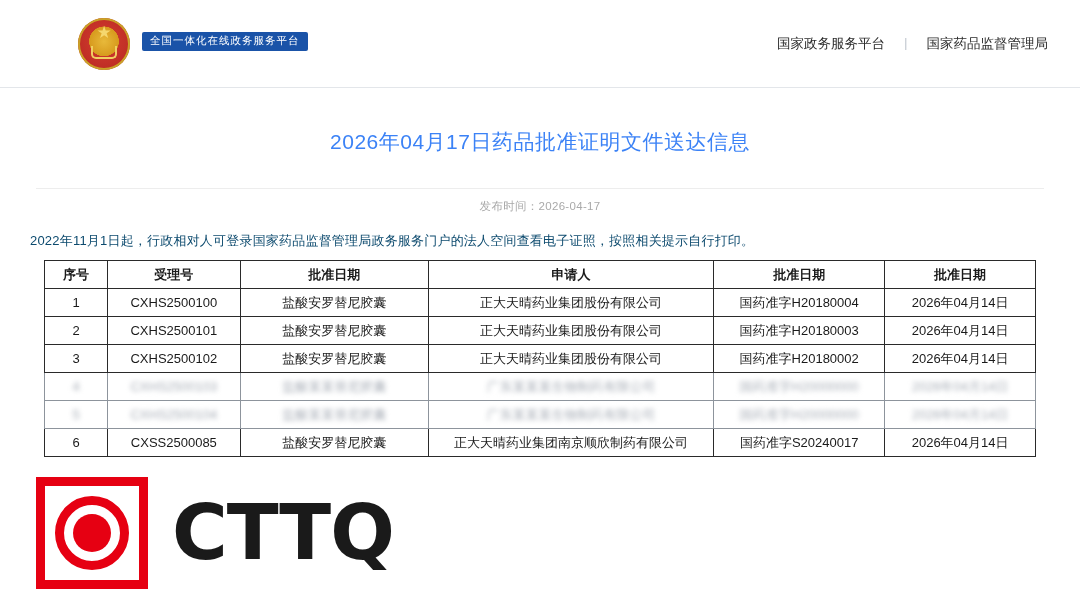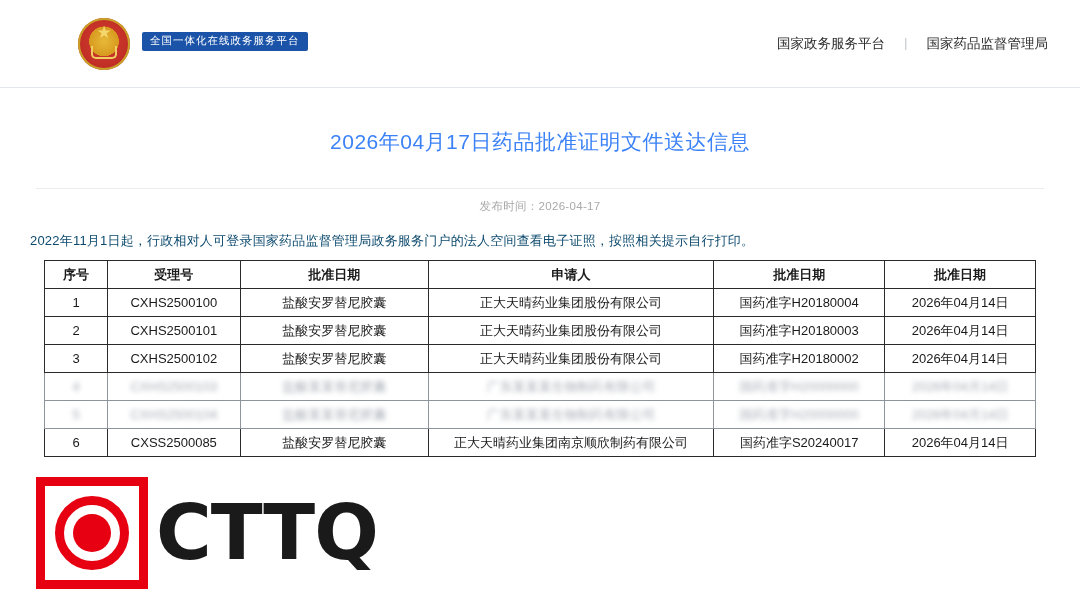--- a/index.html
+++ b/index.html
@@ -166,21 +166,21 @@
     border-color: #8d949c;
   }
 
   
   .cttq {
     position: absolute;
     left: 36px;
     top: 477px;
     display: flex;
     align-items: center;
-    gap: 8px;
+    gap: 24px;
   }
   .cttq-mark {
     width: 112px;
     height: 112px;
     background: #ffffff;
     border: 9px solid #e60012;
     box-sizing: border-box;
     display: flex;
     align-items: center;
     justify-content: center;

